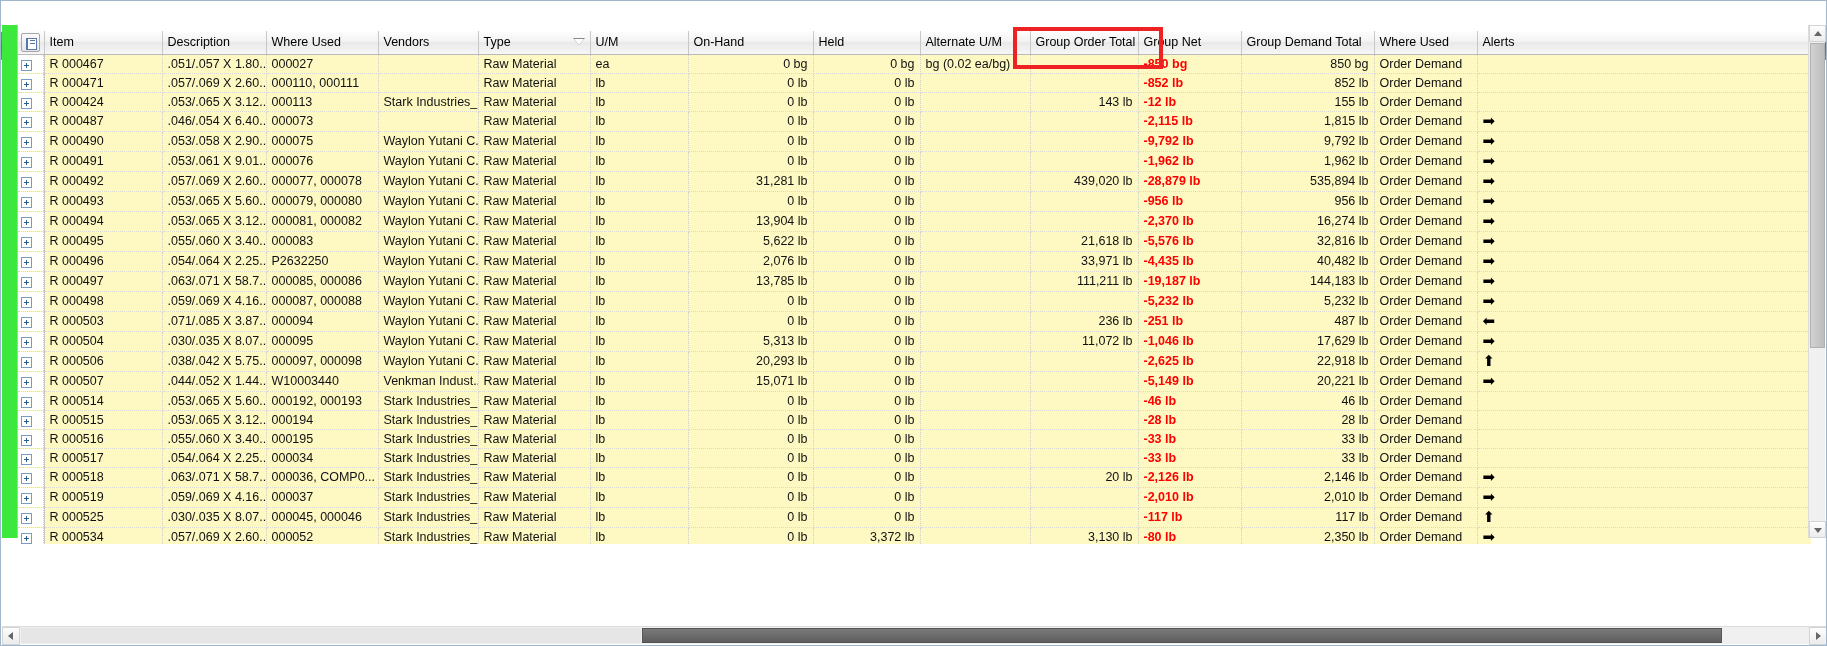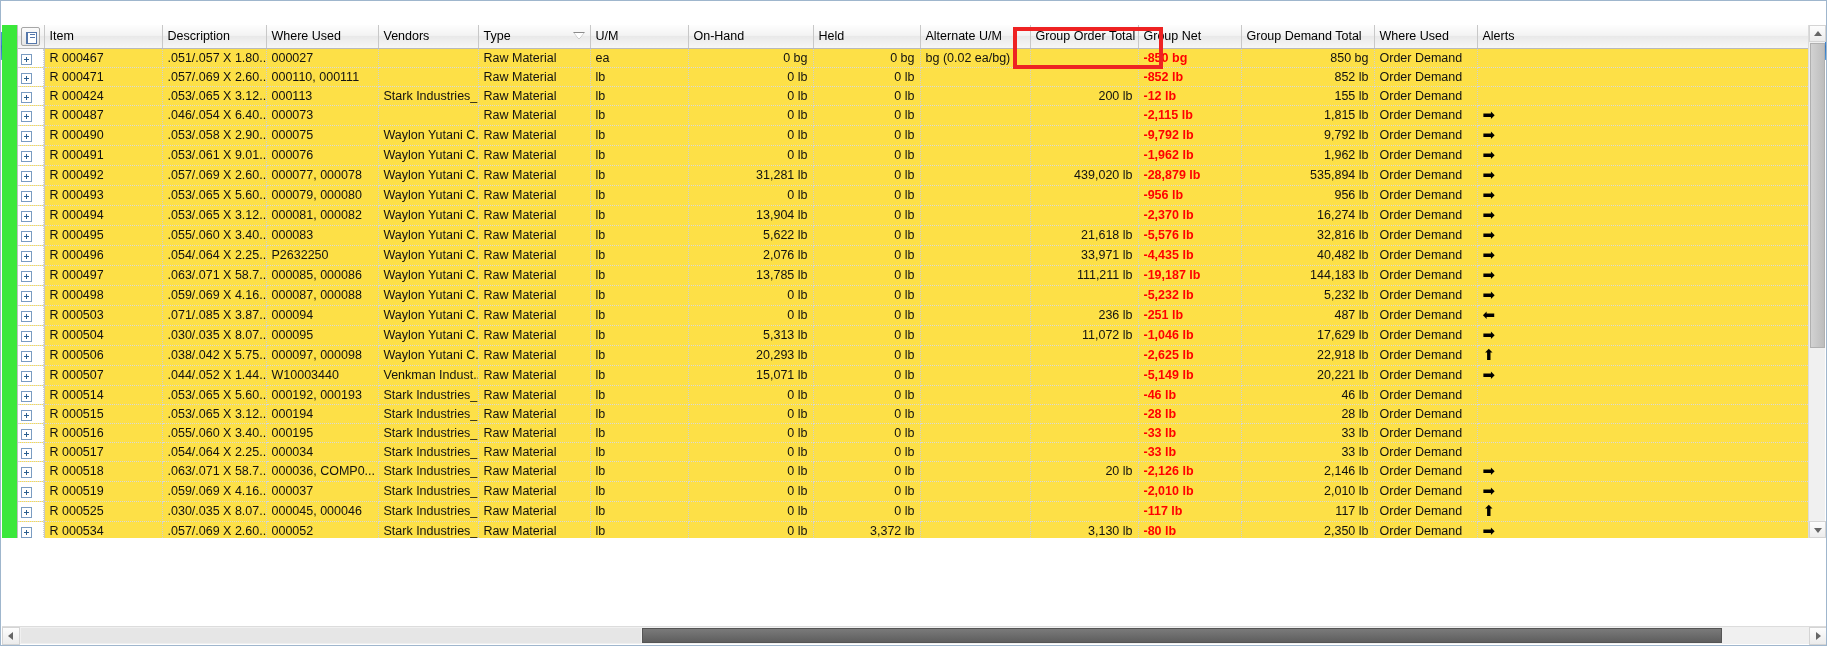--- a/index.html
+++ b/index.html
@@ -56,25 +56,25 @@
     left: 1px; top: 24px;
     width: 16px;
     height: 513px;
     background: #3be83b;
     border-right: 1px solid #bfbfbf;
   }
 
   
   .grid-wrap {
     position: absolute;
-    left: 17px; top: 24px;
+    left: 17px; top: 30px;
     width: 1793px;
     height: 513px;
     overflow: hidden;
-    background: #fde047;
+    background: #fef9c3;
   }
 
   table.grid {
     border-collapse: collapse;
     table-layout: fixed;
     width: 1793px;
     font-size: 12.5px;
     color: #111;
   }
 
@@ -384,21 +384,21 @@
             </td>
             <td>R 000424</td>
             <td>.053/.065 X 3.12...</td>
             <td>000113</td>
             <td>Stark Industries_...</td>
             <td>Raw Material</td>
             <td>lb</td>
             <td class="num">0 lb</td>
             <td class="num">0 lb</td>
             <td></td>
-            <td class="num">200 lb</td>
+            <td class="num">143 lb</td>
             <td class="neg">-12 lb</td>
             <td class="num">155 lb</td>
             <td>Order Demand</td>
             <td></td>
           </tr>
           <tr>
             <td class="sel-cell">
               <div class="rowexp"></div>
               <div class="rowmark"></div>
             </td>

